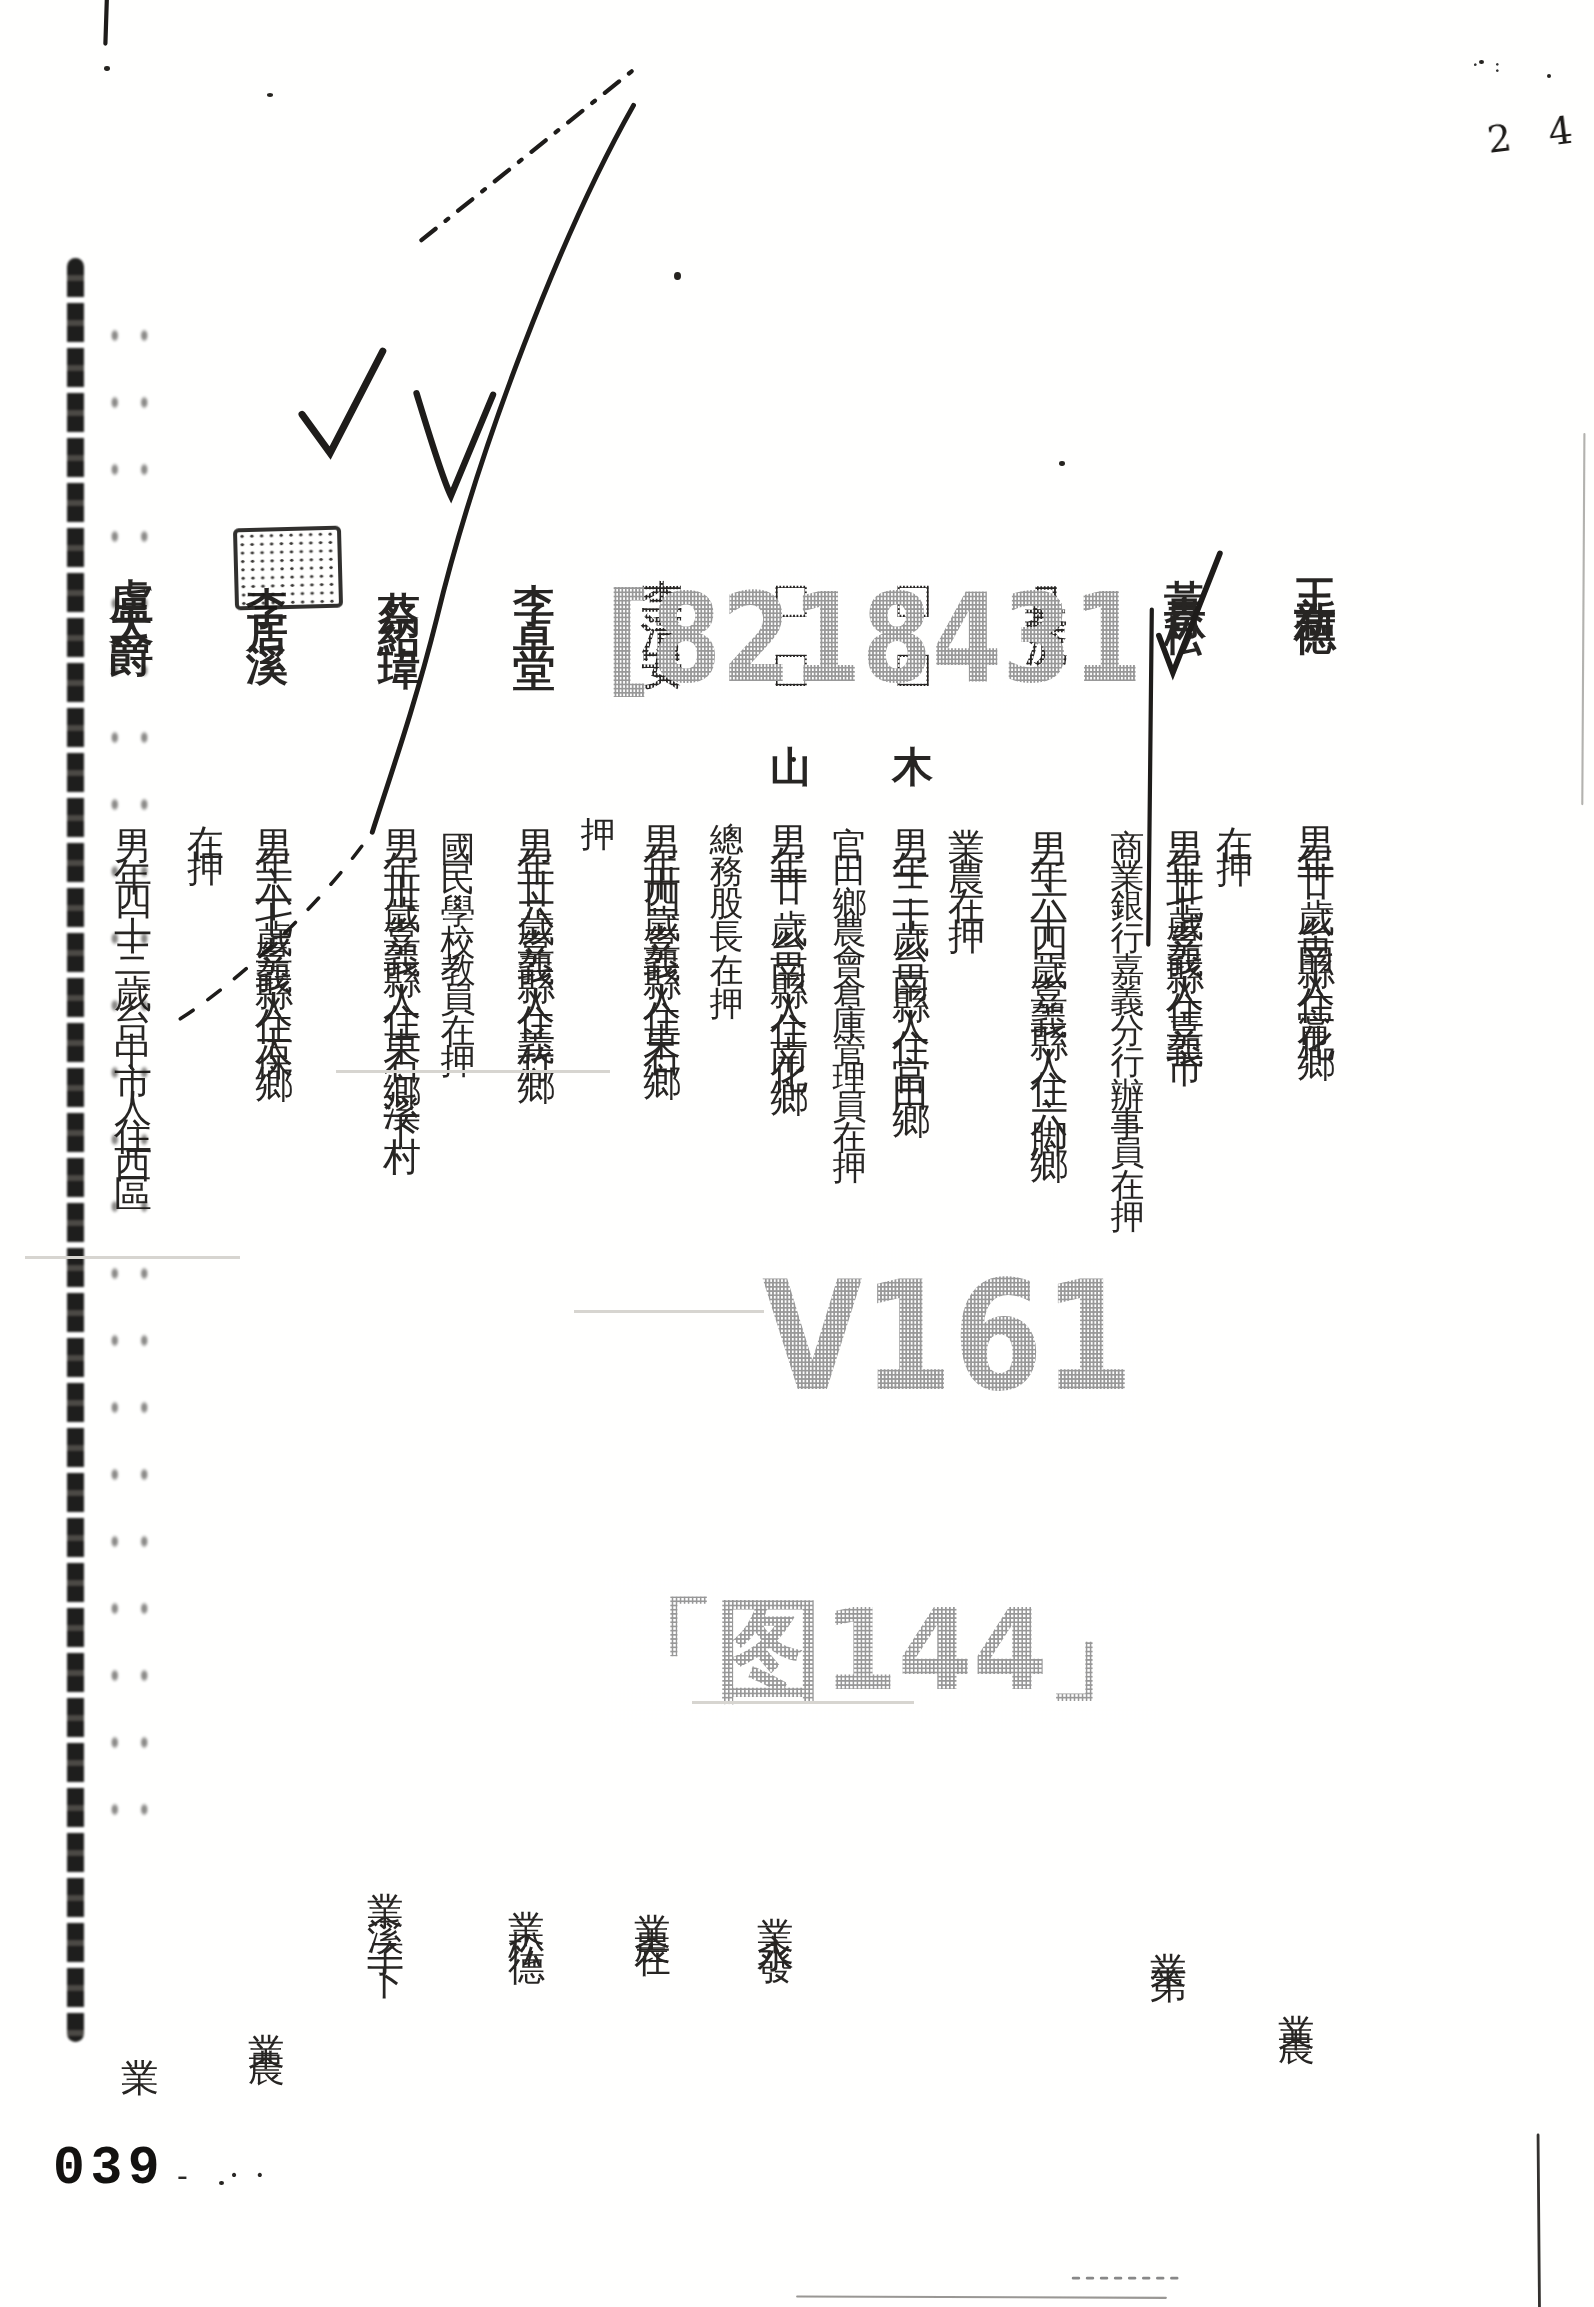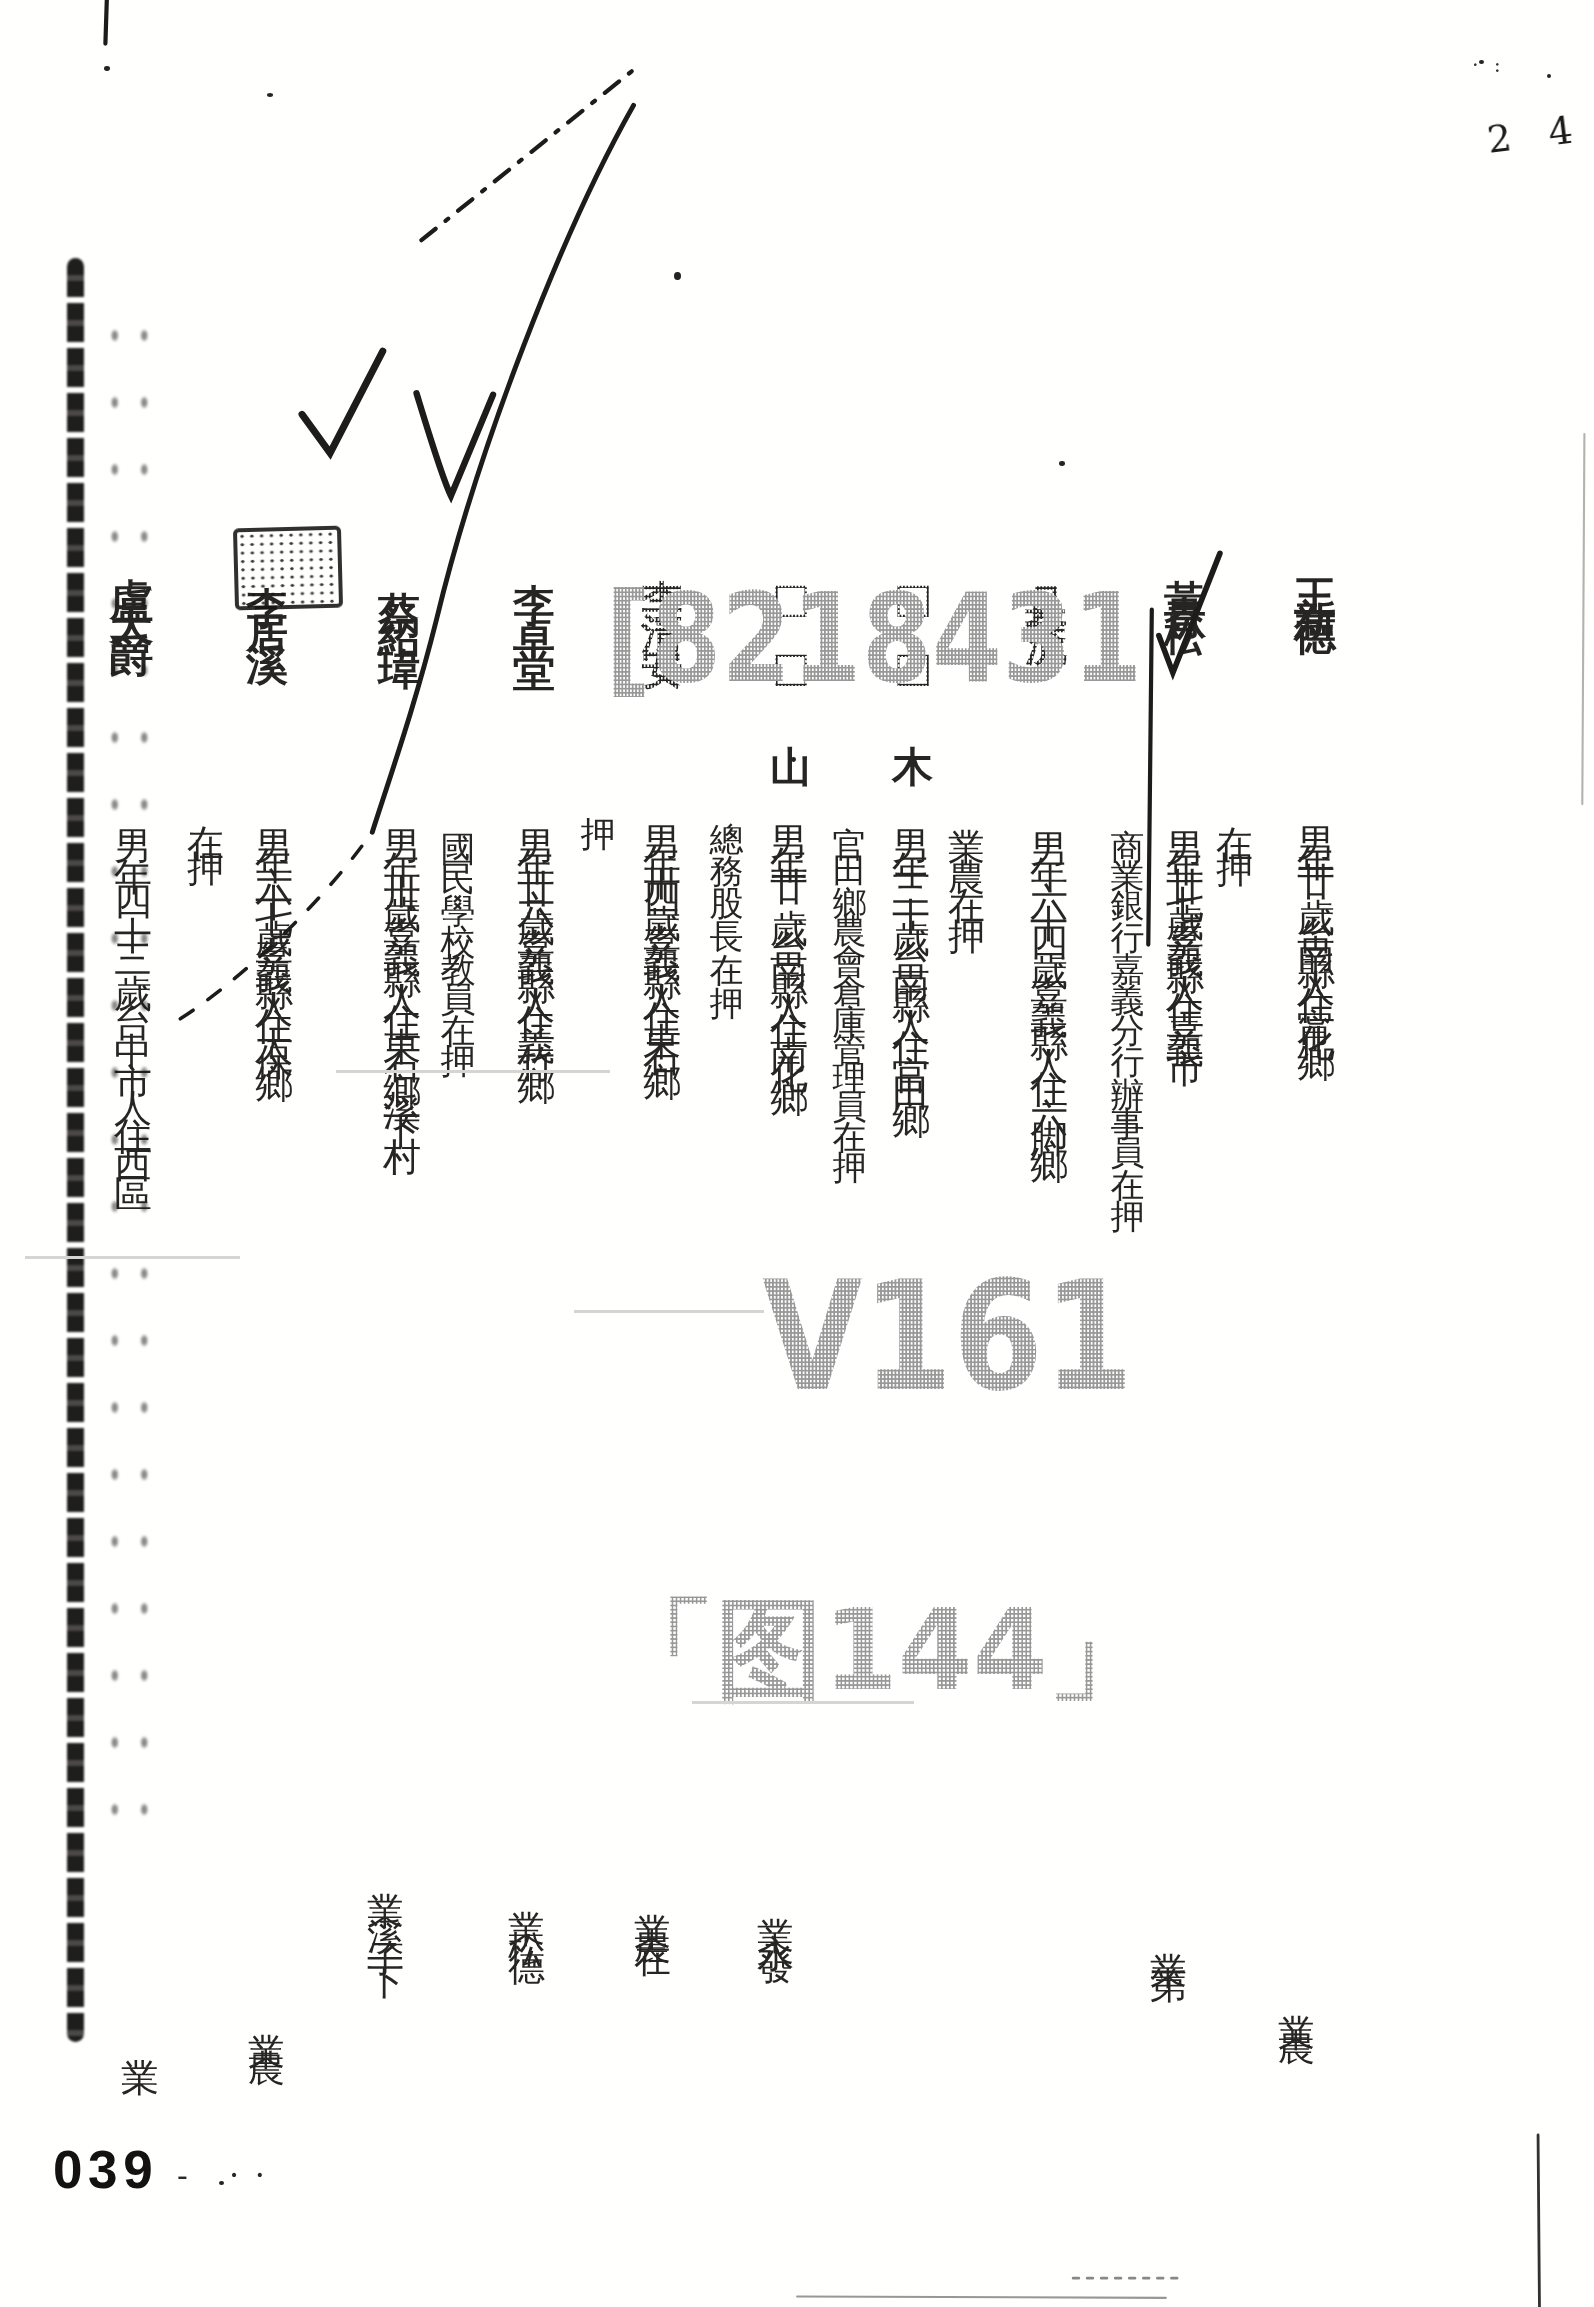--- a/index.html
+++ b/index.html
@@ -19,21 +19,21 @@
         background-size:9.8px 8.4px;filter:blur(0.6px);opacity:.9;}
   .edge-streak{position:absolute;left:67px;top:258px;width:17px;height:1784px;
         background:repeating-linear-gradient(to bottom,#0c0b0a 0 17px,#3c3a36 17px 23px,
         #0c0b0a 23px 39px,rgba(0,0,0,0) 39px 45px);
         filter:blur(0.8px);border-radius:8.4px;opacity:.92;}
   .edge-blotch{position:absolute;left:100px;top:302px;width:67px;height:1531px;
         background-image:radial-gradient(ellipse 6.3px 9.8px,#14120f 30%,transparent 70%);
         background-size:29.5px 67px;filter:blur(1.1px);opacity:.5;}
   .crease{position:absolute;background:#d7d5d0;height:2.8px;filter:blur(0.7px);}
   .speck{position:absolute;background:#262420;border-radius:50%;}
-  .pagenum{position:absolute;left:53px;top:2139px;font-family:Liberation Sans, sans-serif;
+  .pagenum{position:absolute;left:53px;top:2139px;font-family:Liberation Mono, monospace;
         font-weight:bold;font-size:53px;letter-spacing:5.6px;color:#131210;filter:blur(0.4px);}
   .pagenum-marks{position:absolute;left:177px;top:2156px;font-size:32px;color:#2a2826;
         letter-spacing:15.5px;filter:blur(0.7px);}
   .corner-mark{position:absolute;left:1487px;top:112px;font-size:38px;color:#1d1b19;
         transform:rotate(-7deg);letter-spacing:12.6px;filter:blur(0.4px);}
   .corner-dots{position:absolute;left:1472px;top:53px;font-size:21px;color:#333;letter-spacing:4.2px;}
   svg.strokes{position:absolute;left:0;top:0;pointer-events:none;}
 </style>
 </head>
 <body>

